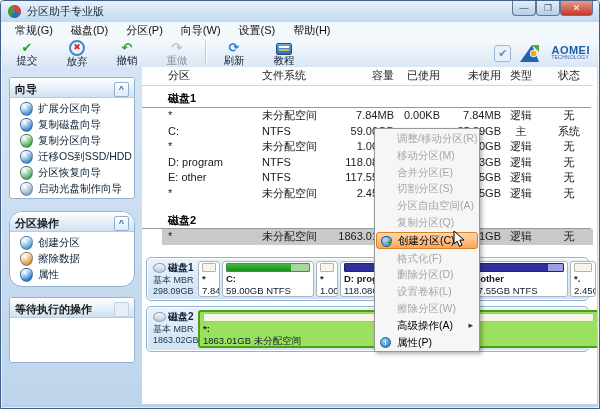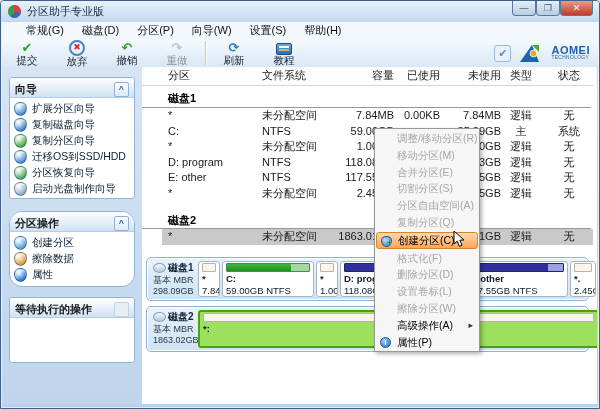--- a/index.html
+++ b/index.html
@@ -16,21 +16,21 @@
   .title{font-size:11px;color:#1c2c3c;}
   .winbtns{position:absolute;right:6px;top:0;display:flex;}
   .wbtn{width:24px;height:15px;border:1px solid #5b7899;border-top:none;border-radius:0 0 4px 4px;
     background:linear-gradient(#e6eef6,#b9cde2);position:relative;box-sizing:border-box;}
   .wbtn.close{width:33px;background:linear-gradient(#e89c8c,#c0392b);}
   .wbtn .g{position:absolute;left:50%;top:50%;transform:translate(-50%,-50%);
     font-size:9px;color:#30506e;line-height:1;}
   .wbtn.close .g{color:#fff;font-weight:bold;}
   
   .menubar{position:absolute;left:1px;right:1px;top:21px;height:17px;background:#f3f8fc;
-    border-bottom:1px solid #cdd9e6;display:flex;align-items:flex-end;padding-left:15px;}
+    border-bottom:1px solid #cdd9e6;display:flex;align-items:flex-end;padding-left:4px;}
   .mitem{font-size:11px;color:#111;padding:0 9px;line-height:17px;}
   
   .toolbar{position:absolute;left:1px;right:1px;top:38px;height:28px;
     background:linear-gradient(#f6fafd,#d9e7f5);border-bottom:1px solid #a9c2da;
     display:flex;align-items:center;}
   .tbtn{width:50px;display:flex;flex-direction:column;align-items:center;justify-content:center;gap:0;}
   .tbtn.dis{opacity:.45;filter:grayscale(1);}
   .tico{height:14px;line-height:13px;font-size:13px;font-weight:bold;text-align:center;}
   .tico.commit-check-icon{color:#2ca12c;}
   .tico.discard-icon{color:#d43030;width:12px;height:12px;line-height:11px;font-size:9px;
@@ -55,21 +55,21 @@
     background:linear-gradient(#d6e5f4,#bed5ec);border-right:1px solid #9ab6d4;}
   .panel{position:absolute;left:7px;width:126px;background:#fff;border:1px solid #94b2d2;
     border-radius:3px;overflow:hidden;box-sizing:border-box;}
   .phead{height:19px;background:linear-gradient(#ffffff,#cfe1f3);border-bottom:1px solid #b5cde4;
     display:flex;align-items:flex-end;padding:0 5px;}
   .ptitle{font-size:11px;font-weight:bold;color:#1a1a1a;flex:1;}
   .chev{width:13px;height:13px;border:1px solid #8fb0d0;border-radius:2px;background:linear-gradient(#fff,#dceafa);
     color:#2d6db5;font-size:9px;line-height:12px;text-align:center;font-weight:bold;}
   .chev.pale{color:transparent;background:#e8eef6;border-color:#c2d2e2;}
   .pbody{padding:3px 0;}
-  .sitem{display:flex;align-items:center;gap:5px;height:16px;padding-left:4px;}
+  .sitem{display:flex;align-items:center;gap:5px;height:16px;padding-left:10px;}
   .shield{width:11px;height:12px;border-radius:50% 50% 50% 50%/42% 42% 62% 62%;
     border:1px solid rgba(20,50,90,.45);box-shadow:inset 1px 2px 2px rgba(255,255,255,.75);flex:0 0 auto;}
   .slabel{font-size:10.5px;color:#0b2036;white-space:nowrap;}
   #panel-wizards{top:10px;height:122px;}
   #panel-ops{top:144px;height:76px;border-radius:13px;}
   #panel-pending{top:230px;height:66px;}
   
   .main{position:absolute;left:141px;top:66px;width:455px;bottom:4px;background:#fff;overflow:hidden;}
   .thead{position:absolute;left:0;top:0;width:451px;height:18px;background:#fcfdfe;
     border-bottom:1px solid #c9d8e7;}
@@ -395,20 +395,21 @@
               <span class="dico"></span>
               <span class="dname">磁盘2</span>
             </div>
             <div class="dl2">基本 MBR</div>
             <div class="dl2">1863.02GB</div>
           </div>
           <div class="dblocks">
             <div class="dblock sel" style="width: 401px;">
               <div class="strip unalloc"></div>
               <div class="bl1">*:</div>
+              <div class="bl2">1863.01GB 未分配空间</div>
             </div>
           </div>
         </div>
       </div>
     <div class="legend" id="legend">
         <span class="litem" style="left: 8px;">
           <span class="lsq" style="background: rgb(63, 174, 63);"></span>
           <span class="llabel">主分区</span>
         </span>
         <span class="litem" style="left: 96px;">

